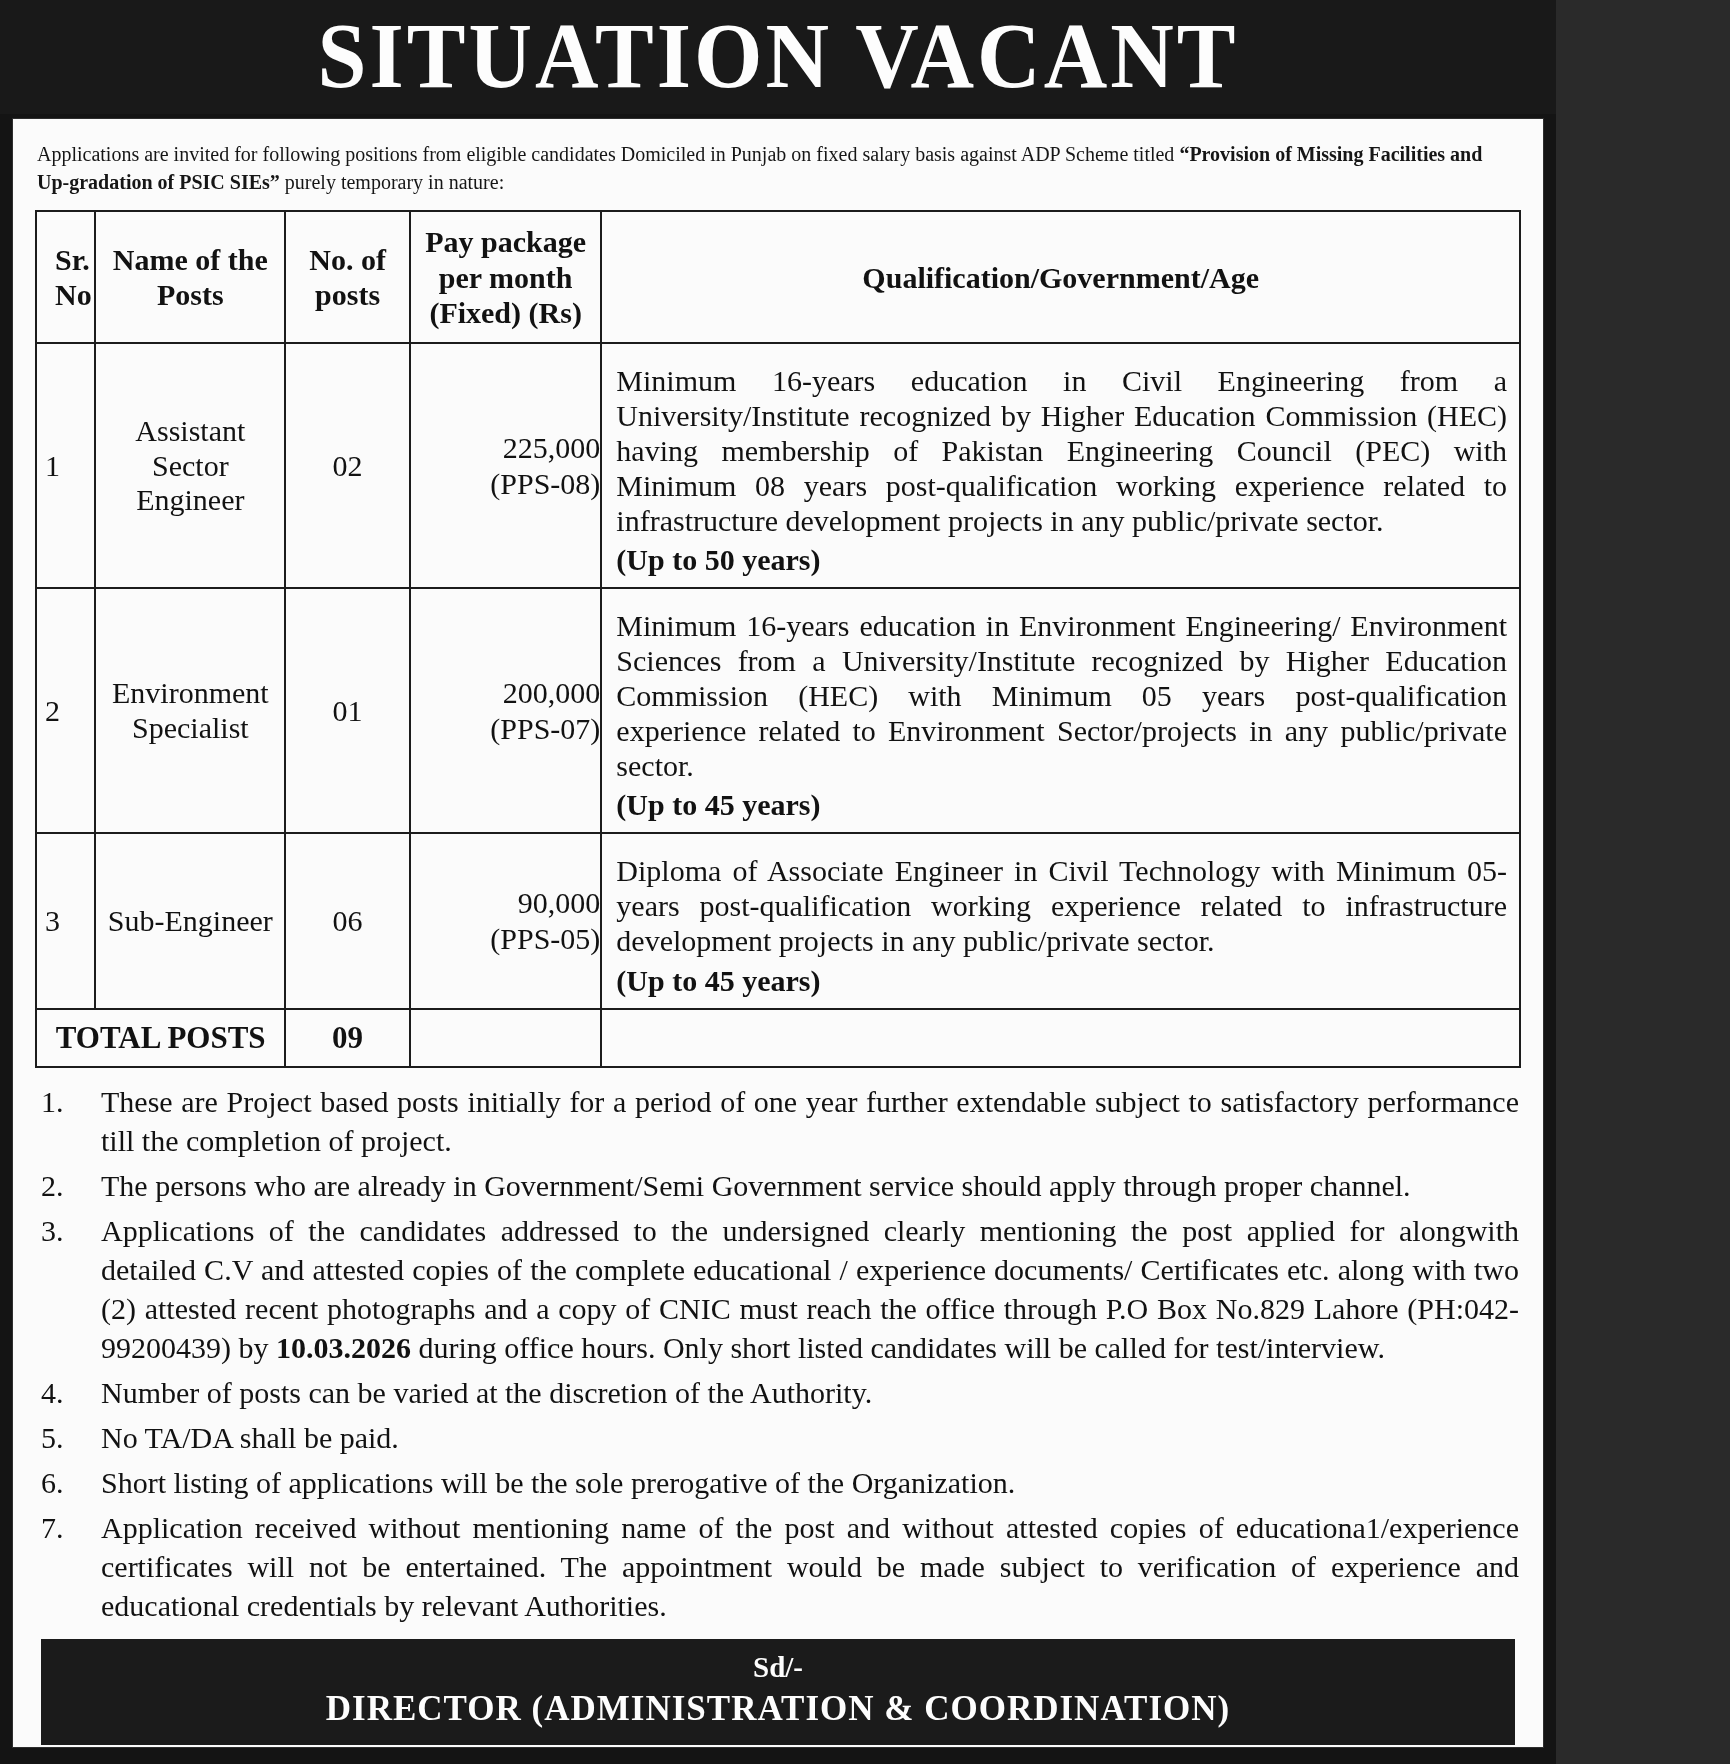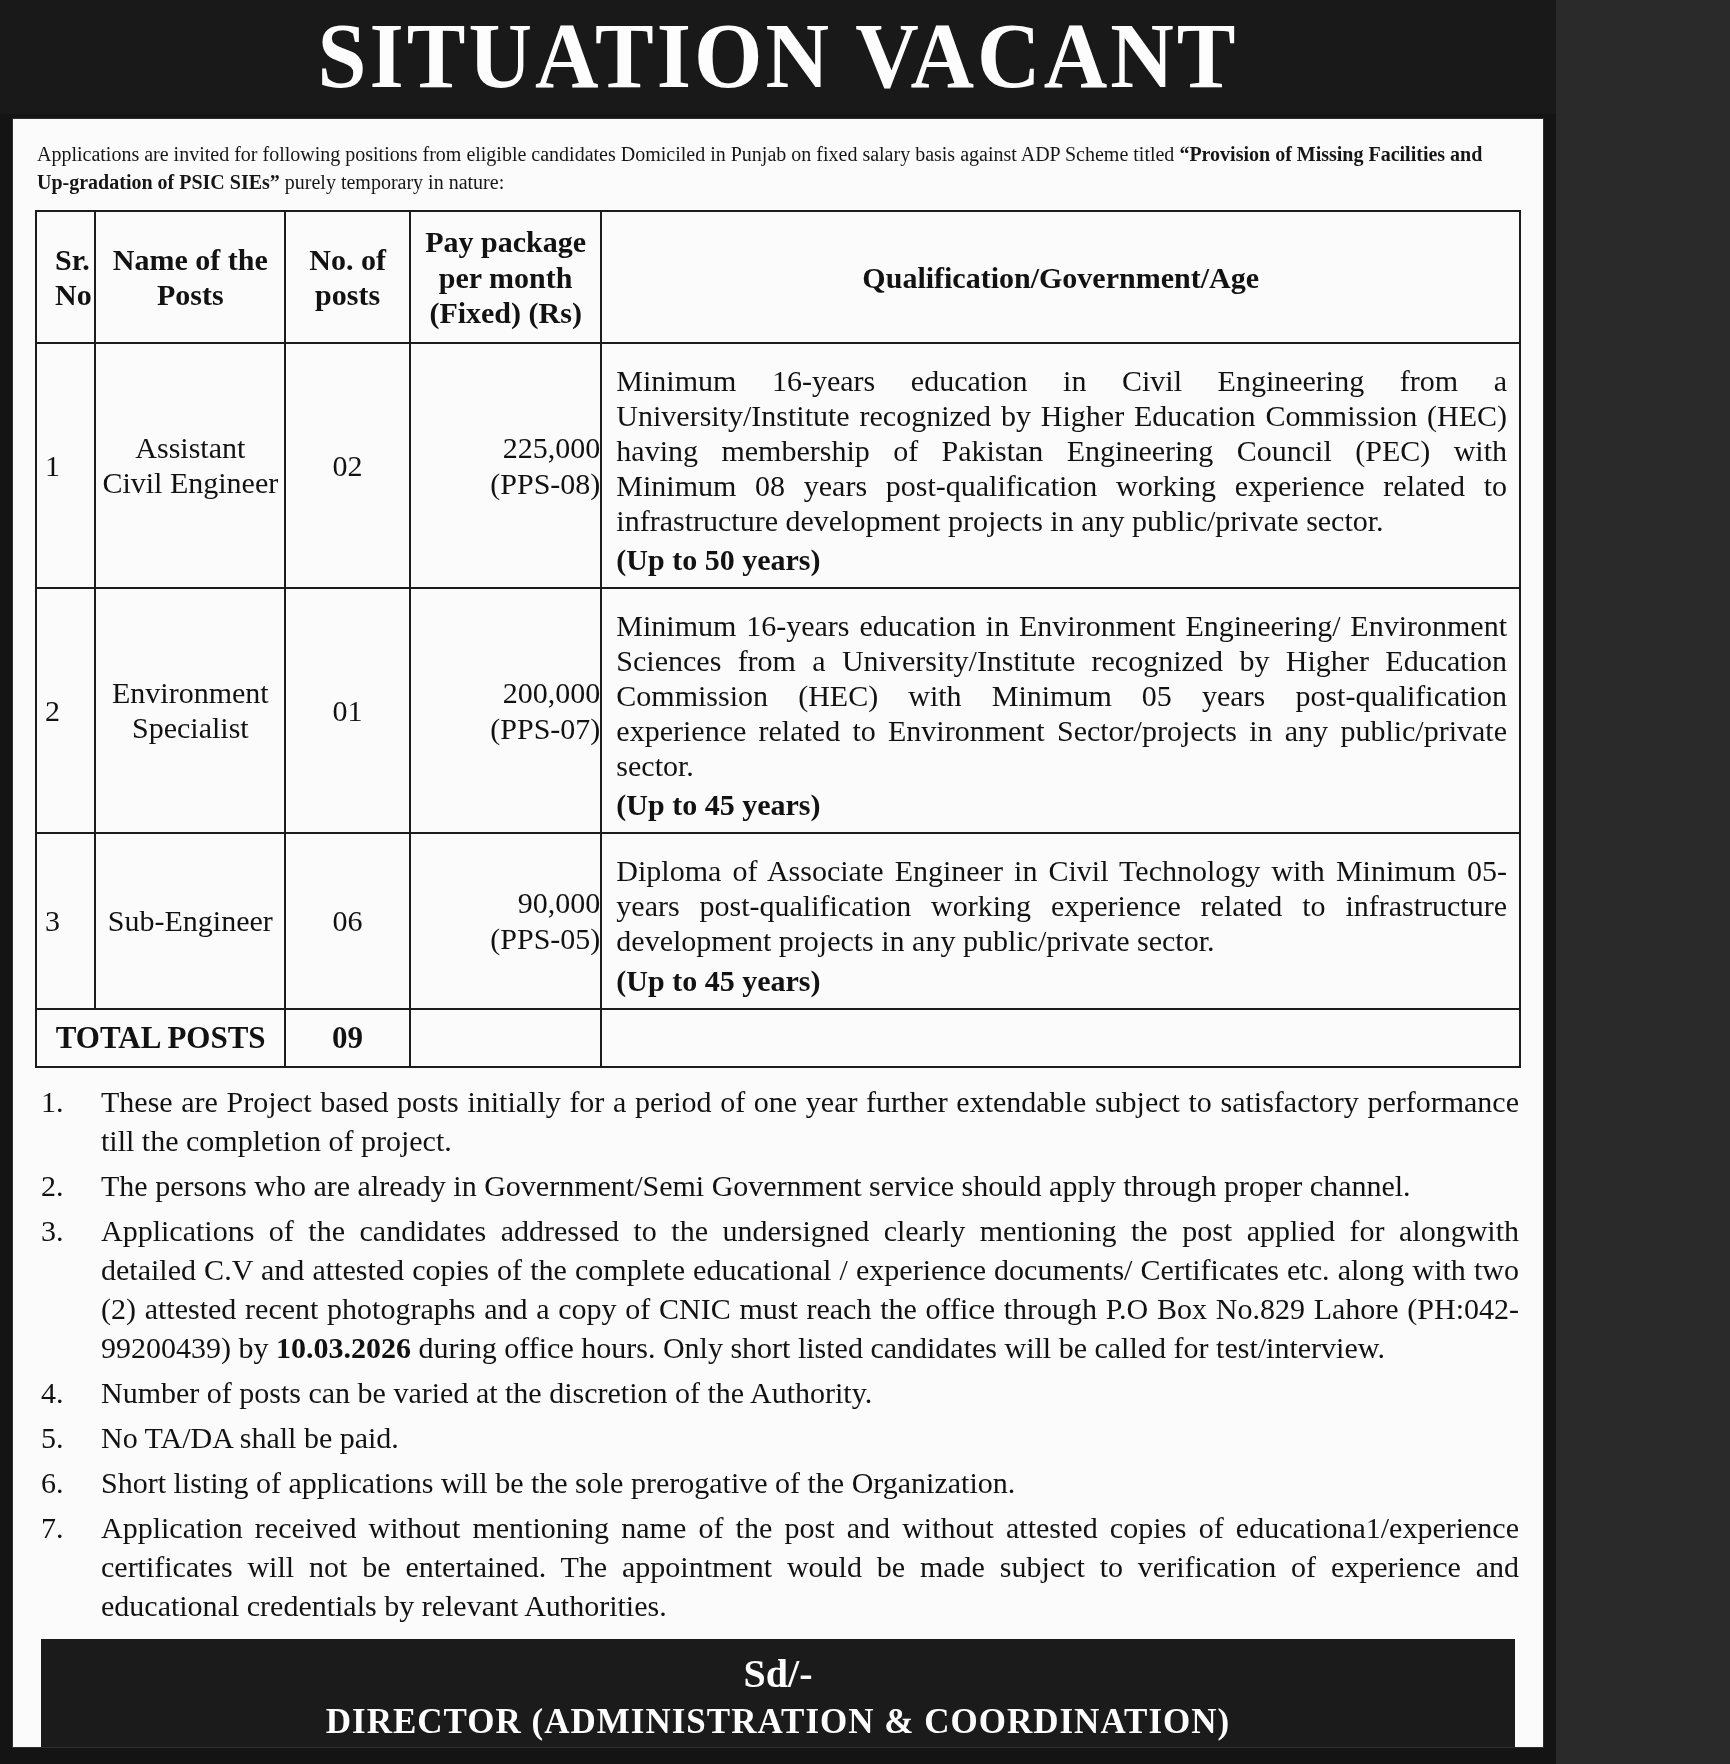--- a/index.html
+++ b/index.html
@@ -97,21 +97,21 @@
   .note .txt { text-align: justify; }
   .note .txt strong { font-weight: bold; }
 
   .sig-bar {
     margin: 14px 6px 0 6px;
     background: #1b1b1b;
     color: #fdfdfd;
     text-align: center;
     padding: 10px 0 14px 0;
   }
-  .sig-bar .sd { font-size: 40px; font-weight: bold; line-height: 1.25; }
+  .sig-bar .sd { font-size: 29px; font-weight: bold; line-height: 1.25; }
   .sig-bar .director { font-size: 35px; font-weight: bold; line-height: 1.3; letter-spacing: 1px; }
 
   .ipl-bar {
     margin: 6px 6px 0 6px;
     background: #e3e3e3;
     text-align: center;
     padding: 6px 0 12px 0;
   }
   .ipl-bar .ipl { font-size: 41px; font-weight: bold; color: #141414; }
 </style>
@@ -146,21 +146,21 @@
 posts</th>
           <th>Pay package
 per month
 (Fixed) (Rs)</th>
           <th>Qualification/Government/Age</th>
         </tr>
       </thead>
       <tbody>
           <tr>
             <td class="cell-sr">1</td>
-            <td class="cell-name">Assistant Civil Engineer</td>
+            <td class="cell-name">Assistant Sector Engineer</td>
             <td class="cell-posts">02</td>
             <td class="cell-pay">
               <div>225,000</div>
               <div>(PPS-08)</div>
             </td>
             <td class="cell-qual">
               <div class="qual-body">Minimum 16-years education in Civil Engineering from a University/Institute recognized by Higher Education Commission (HEC) having membership of Pakistan Engineering Council (PEC) with Minimum 08 years post-qualification working experience related to infrastructure development projects in any public/private sector.</div>
               <div class="qual-age">(Up to 50 years)</div>
             </td>
           </tr>

